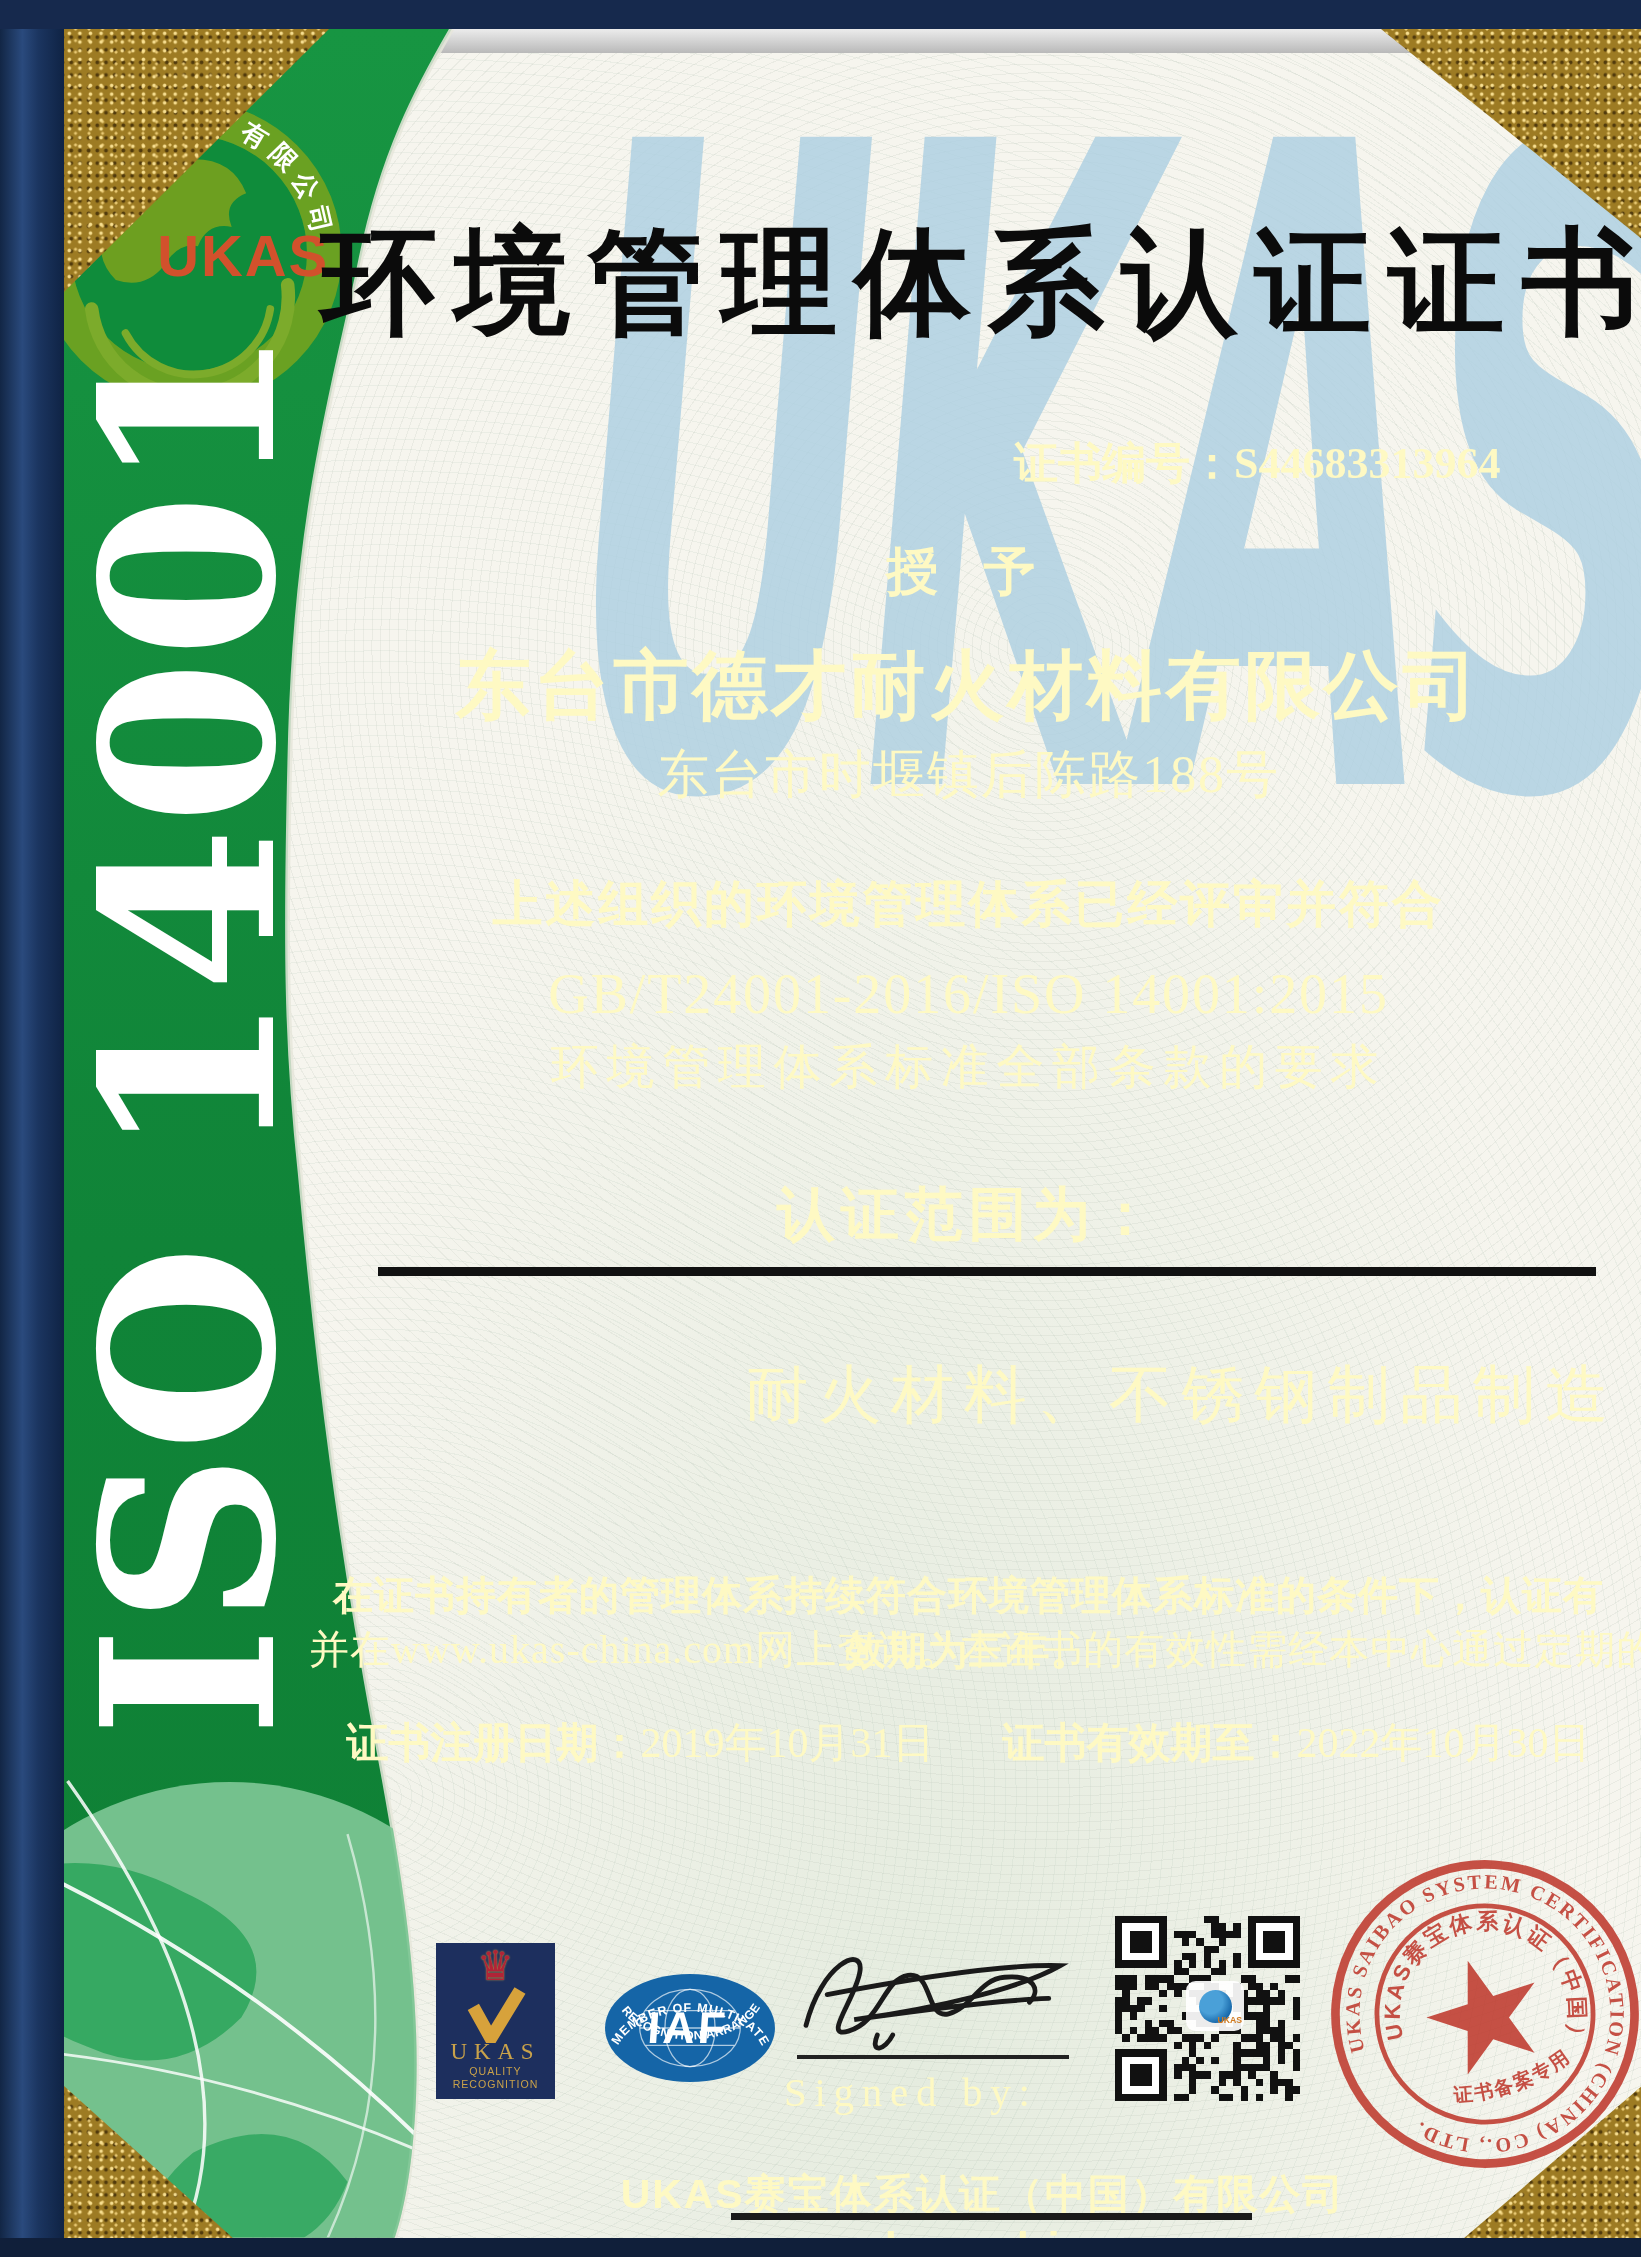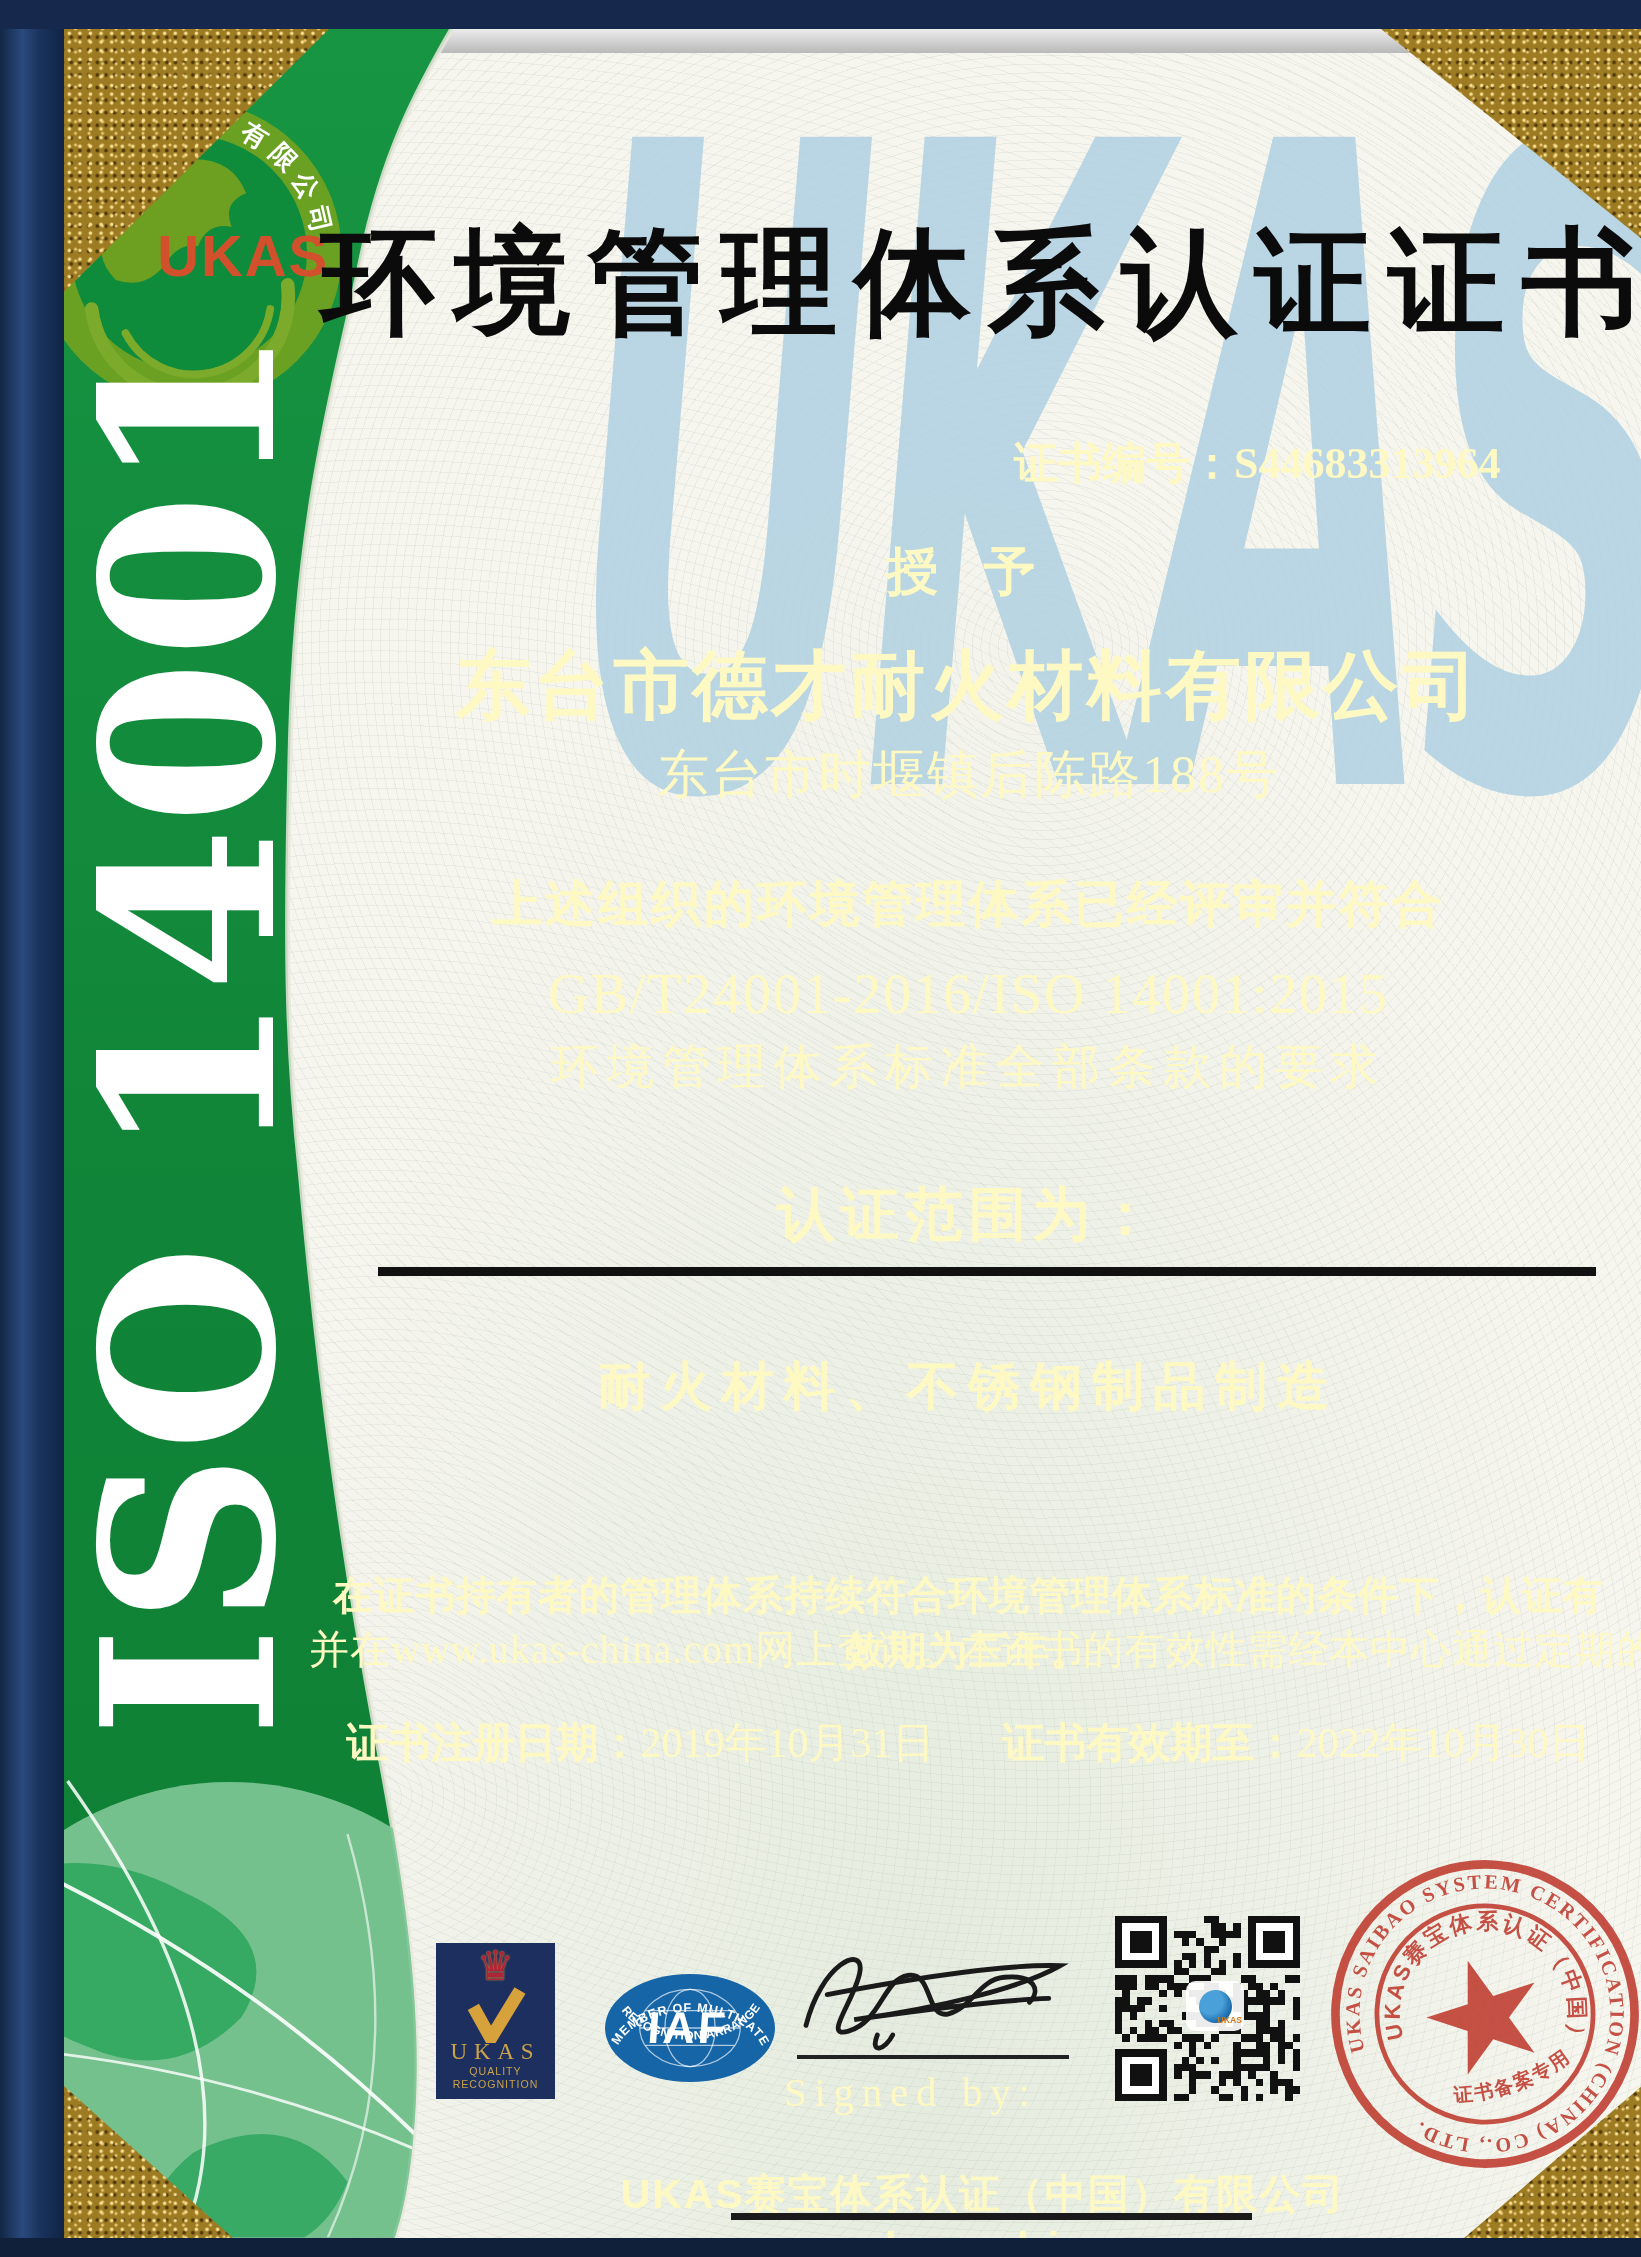--- a/index.html
+++ b/index.html
@@ -47,21 +47,21 @@
     font-family:"Liberation Sans","DejaVu Sans",sans-serif;letter-spacing:15.4px;}
   #company{left:319px;top:636px;width:1299px;text-align:center;font-size:75px;font-weight:bold;letter-spacing:3.9px;}
   #address{left:319px;top:740px;width:1299px;text-align:center;font-size:52px;letter-spacing:1.9px;}
   #statement{left:319px;top:871px;width:1299px;text-align:center;font-size:50px;font-weight:bold;
     font-family:Liberation Serif, serif;letter-spacing:2.9px;}
   #standard{left:319px;top:962px;width:1299px;text-align:center;font-size:56px;letter-spacing:1.9px;}
   #clause{left:319px;top:1035px;width:1299px;text-align:center;font-size:48px;letter-spacing:7.7px;}
   #scope-label{left:319px;top:1176px;width:1299px;text-align:center;font-size:58px;font-weight:bold;
     font-family:"Liberation Sans","DejaVu Sans",sans-serif;letter-spacing:5.8px;}
   #divider{left:378px;top:1267px;width:1218px;height:8.7px;background:#111;z-index:3;}
-  #scope{left:319px;top:1352px;width:1299px;text-align:center;font-size:52px;font-weight:bold;letter-spacing:9.7px;}
+  #scope{left:319px;top:1352px;width:1299px;text-align:right;font-size:63px;font-weight:normal;letter-spacing:9.7px;}
   #validity1{left:319px;top:1568px;width:1299px;text-align:center;font-size:40px;font-weight:600;letter-spacing:1px;}
   #validity2{left:309px;top:1622px;width:1332px;text-align:center;font-size:40px;letter-spacing:1px;white-space:nowrap;}
   #dates{left:319px;top:1715px;width:1299px;text-align:center;font-size:42px;white-space:nowrap;}
   #dates .lbl{font-family:"Liberation Sans","DejaVu Sans",sans-serif;font-weight:bold;}
   #dates .gap{display:inline-block;width:68px;}
   
   #ukas-qm{left:436px;top:1943px;width:119px;height:156px;background:#1d2f5e;z-index:3;
     display:flex;flex-direction:column;align-items:center;}
   #ukas-qm .crown{font-size:41px;line-height:42px;color:#b02437;
     text-shadow:0 0 1.9px #d8a33c;margin-top:1.9px;}

